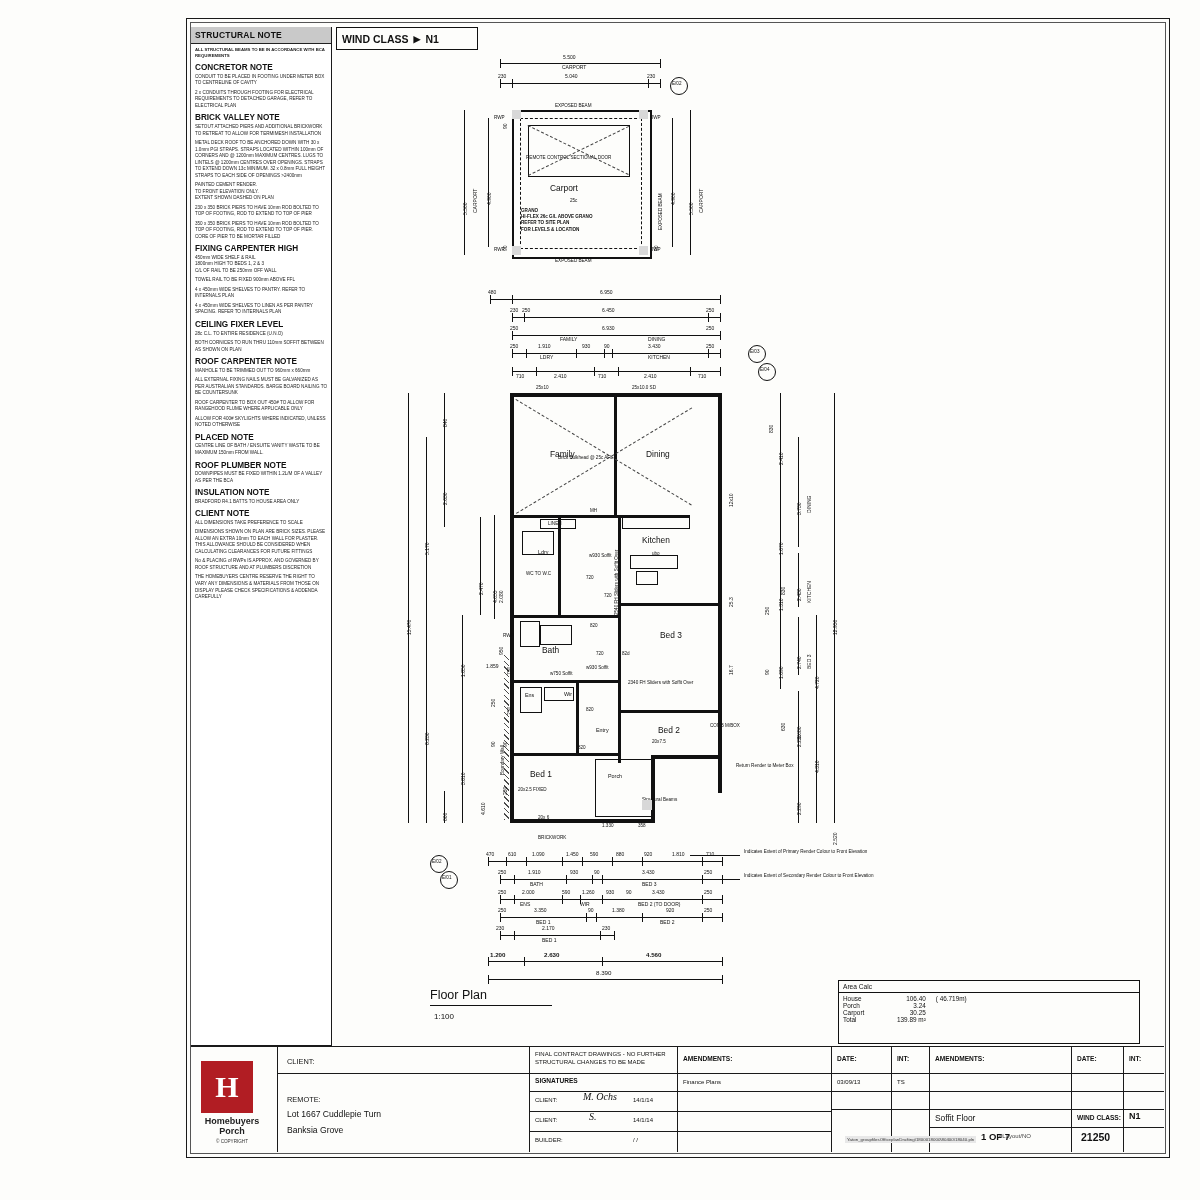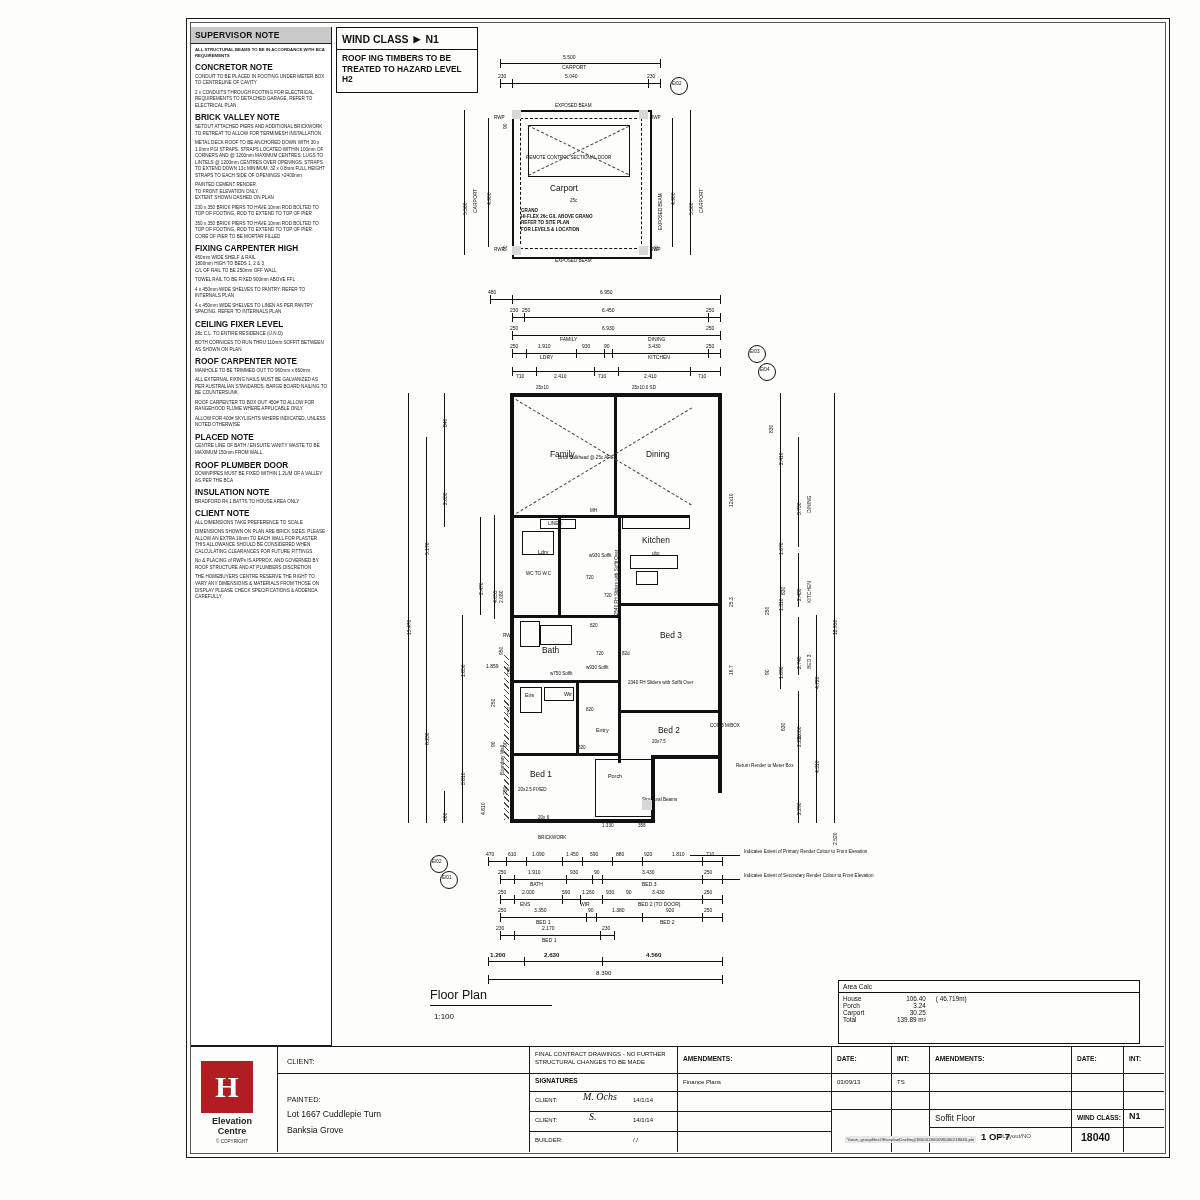--- a/index.html
+++ b/index.html
@@ -69,21 +69,21 @@
 </style>
 </head>
 <body>
 
 <div class="sheet">
 
   <div class="border-outer"></div>
   <div class="border-inner"></div>
 
   <div class="notes">
-    <div class="notes-hd">SUPERVISOR NOTE</div>
+    <div class="notes-hd">STRUCTURAL NOTE</div>
     <div class="note-body tiny" style="margin-top:3px;font-weight:bold;">ALL STRUCTURAL BEAMS TO BE IN ACCORDANCE WITH BCA REQUIREMENTS</div>
 
     <div class="note-title">CONCRETOR NOTE</div>
     <div class="note-body">CONDUIT TO BE PLACED IN FOOTING UNDER METER BOX TO CENTRELINE OF CAVITY</div>
     <div class="note-body">2 x CONDUITS THROUGH FOOTING FOR ELECTRICAL REQUIREMENTS TO DETACHED GARAGE, REFER TO ELECTRICAL PLAN</div>
 
     <div class="note-title">BRICK VALLEY NOTE</div>
     <div class="note-body">SETOUT ATTACHED PIERS AND ADDITIONAL BRICKWORK TO RETREAT TO ALLOW FOR TERMIMESH INSTALLATION</div>
     <div class="note-body">METAL DECK ROOF TO BE ANCHORED DOWN WITH 30 x 1.0mm PGI STRAPS. STRAPS LOCATED WITHIN 100mm OF CORNERS AND @ 1200mm MAXIMUM CENTRES. LUGS TO LINTELS @ 1200mm CENTRES OVER OPENINGS. STRAPS TO EXTEND DOWN 13c MINIMUM. 32 x 0.8mm FULL HEIGHT STRAPS TO EACH SIDE OF OPENINGS &gt;2400mm</div>
     <div class="note-body">PAINTED CEMENT RENDER.
@@ -106,39 +106,38 @@
 
     <div class="note-title">ROOF CARPENTER NOTE</div>
     <div class="note-body">MANHOLE TO BE TRIMMED OUT TO 960mm x 660mm</div>
     <div class="note-body">ALL EXTERNAL FIXING NAILS MUST BE GALVANIZED AS PER AUSTRALIAN STANDARDS. BARGE BOARD NAILING TO BE COUNTERSUNK</div>
     <div class="note-body">ROOF CARPENTER TO BOX OUT 450# TO ALLOW FOR RANGEHOOD FLUME WHERE APPLICABLE ONLY</div>
     <div class="note-body">ALLOW FOR 400# SKYLIGHTS WHERE INDICATED, UNLESS NOTED OTHERWISE</div>
 
     <div class="note-title">PLACED NOTE</div>
     <div class="note-body">CENTRE LINE OF BATH / ENSUITE VANITY WASTE TO BE MAXIMUM 150mm FROM WALL.</div>
 
-    <div class="note-title">ROOF PLUMBER DOOR</div>
+    <div class="note-title">ROOF PLUMBER NOTE</div>
     <div class="note-body">DOWNPIPES MUST BE FIXED WITHIN 1.2L/M OF A VALLEY AS PER THE BCA</div>
 
     <div class="note-title">INSULATION NOTE</div>
     <div class="note-body">BRADFORD R4.1 BATTS TO HOUSE AREA ONLY</div>
 
     <div class="note-title">CLIENT NOTE</div>
     <div class="note-body">ALL DIMENSIONS TAKE PREFERENCE TO SCALE</div>
     <div class="note-body">DIMENSIONS SHOWN ON PLAN ARE BRICK SIZES. PLEASE ALLOW AN EXTRA 10mm TO EACH WALL FOR PLASTER. THIS ALLOWANCE SHOULD BE CONSIDERED WHEN CALCULATING CLEARANCES FOR FUTURE FITTINGS</div>
     <div class="note-body">No &amp; PLACING of RWPs IS APPROX. AND GOVERNED BY ROOF STRUCTURE AND AT PLUMBERS DISCRETION</div>
     <div class="note-body">THE HOMEBUYERS CENTRE RESERVE THE RIGHT TO VARY ANY DIMENSIONS &amp; MATERIALS FROM THOSE ON DISPLAY PLEASE CHECK SPECIFICATIONS &amp; ADDENDA CAREFULLY</div>
   </div>
 
   <div class="wind-box">
     <span>WIND CLASS</span>
     <span class="arrow">▶</span>
     <span>N1</span>
   </div>
-  <div class="roof-note">ROOF ING TIMBERS TO BE TREATED TO HAZARD LEVEL H2</div>
 
   <div class="plan">
 
     <div class="ln h" style="left:110px;top:8px;width:160px;"></div>
     <div class="ln v" style="left:110px;top:4px;height:9px;"></div>
     <div class="ln v" style="left:270px;top:4px;height:9px;"></div>
     <div class="dimtxt" style="left:173px;top:-1px;">5.500</div>
     <div class="dimtxt" style="left:172px;top:9px;">CARPORT</div>
 
     <div class="ln h" style="left:110px;top:28px;width:160px;"></div>
@@ -566,25 +565,25 @@
     <div class="hline" style="left:338px;top:64px;width:302px;"></div>
     <div class="hline" style="left:338px;top:84px;width:302px;"></div>
     <div class="hline" style="left:640px;top:44px;width:333px;"></div>
     <div class="hline" style="left:640px;top:62px;width:333px;"></div>
     <div class="hline" style="left:738px;top:80px;width:235px;"></div>
     <div class="hline" style="left:86px;top:26px;width:252px;"></div>
 
     <div class="logo">
         <span>H</span>
       </div>
-    <div class="brand">Elevation Centre</div>
+    <div class="brand">Homebuyers Porch</div>
     <div class="brandc">© COPYRIGHT</div>
 
     <div class="fld" style="left:96px;top:10px;">CLIENT:</div>
-    <div class="fld" style="left:96px;top:48px;">PAINTED:</div>
+    <div class="fld" style="left:96px;top:48px;">REMOTE:</div>
     <div class="fldv" style="left:96px;top:62px;">Lot 1667 Cuddlepie Turn</div>
     <div class="fldv" style="left:96px;top:78px;">Banksia Grove</div>
 
     <div class="amtx" style="left:344px;top:4px;width:140px;line-height:1.3;">FINAL CONTRACT DRAWINGS - NO FURTHER STRUCTURAL CHANGES TO BE MADE</div>
     <div class="amhd" style="left:344px;top:30px;">SIGNATURES</div>
     <div class="amtx" style="left:344px;top:50px;">CLIENT:</div>
     <div class="sig" style="left:392px;top:44px;">M. Ochs</div>
     <div class="amtx" style="left:442px;top:50px;">14/1/14</div>
     <div class="amtx" style="left:344px;top:70px;">CLIENT:</div>
     <div class="sig" style="left:398px;top:64px;">S.</div>
@@ -603,18 +602,18 @@
     <div class="amhd" style="left:886px;top:8px;">DATE:</div>
     <div class="amhd" style="left:938px;top:8px;">INT:</div>
 
     <div class="fld" style="left:744px;top:66px;font-size:8.4px;">Soffit Floor</div>
     <div class="amhd" style="left:886px;top:67px;font-size:6.6px;">WIND CLASS:</div>
     <div class="fld" style="left:938px;top:64px;font-size:9px;font-weight:bold;">N1</div>
 
     <div class="amhd" style="left:744px;top:88px;font-size:6.6px;">SHEET NO:</div>
     <div class="fld" style="left:790px;top:84px;font-size:9.5px;font-weight:bold;">1 OF 7</div>
     <div class="amtx" style="left:808px;top:86px;color:#444;">#Layout/NO</div>
-    <div class="fld" style="left:890px;top:84px;font-size:10.5px;font-weight:bold;">18040</div>
+    <div class="fld" style="left:890px;top:84px;font-size:10.5px;font-weight:bold;">21250</div>
   </div>
 
   <div class="path">Yaton_groupfilesOfficeplanDrafting\1800018000\80400\18040.pln</div>
 
 </div>
 
 </body></html>

